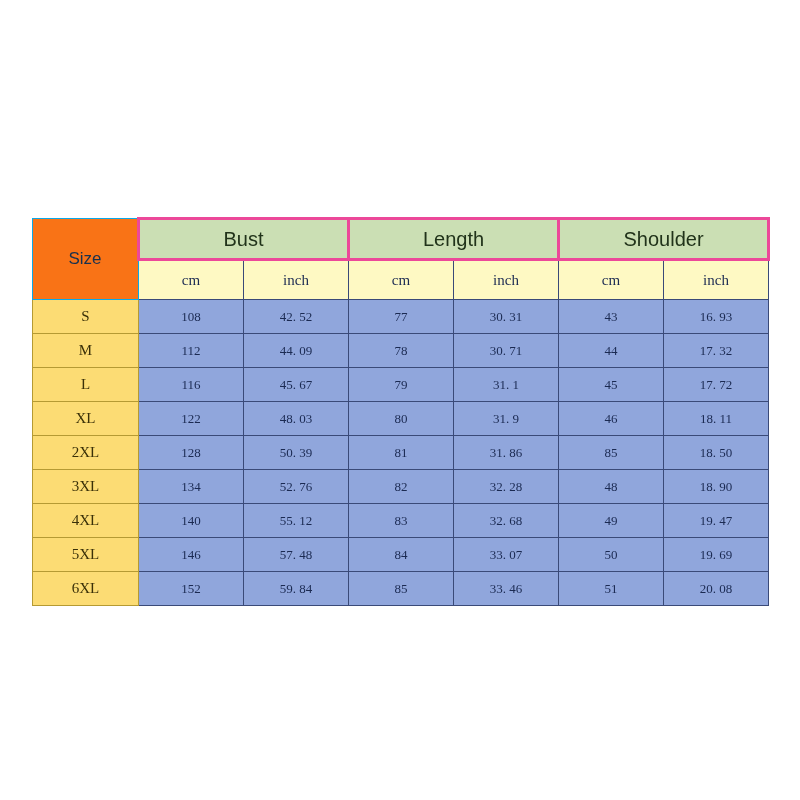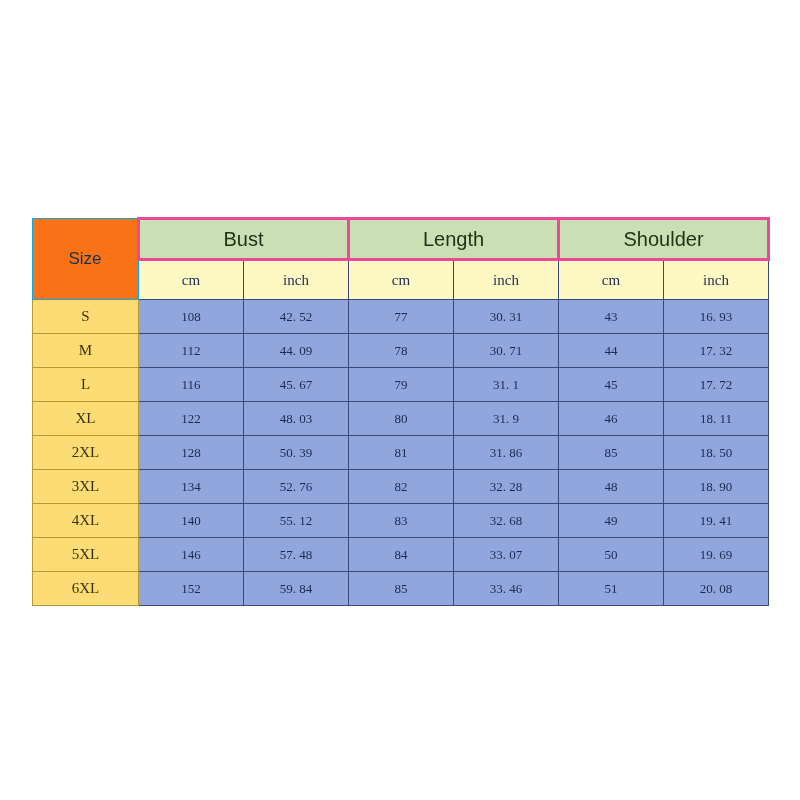--- a/index.html
+++ b/index.html
@@ -180,21 +180,21 @@
           <td class="data-cell">48</td>
           <td class="data-cell">18. 90</td>
         </tr>
         <tr>
           <td class="size-cell">4XL</td>
           <td class="data-cell">140</td>
           <td class="data-cell">55. 12</td>
           <td class="data-cell">83</td>
           <td class="data-cell">32. 68</td>
           <td class="data-cell">49</td>
-          <td class="data-cell">19. 41</td>
+          <td class="data-cell">19. 47</td>
         </tr>
         <tr>
           <td class="size-cell">5XL</td>
           <td class="data-cell">146</td>
           <td class="data-cell">57. 48</td>
           <td class="data-cell">84</td>
           <td class="data-cell">33. 07</td>
           <td class="data-cell">50</td>
           <td class="data-cell">19. 69</td>
         </tr>

